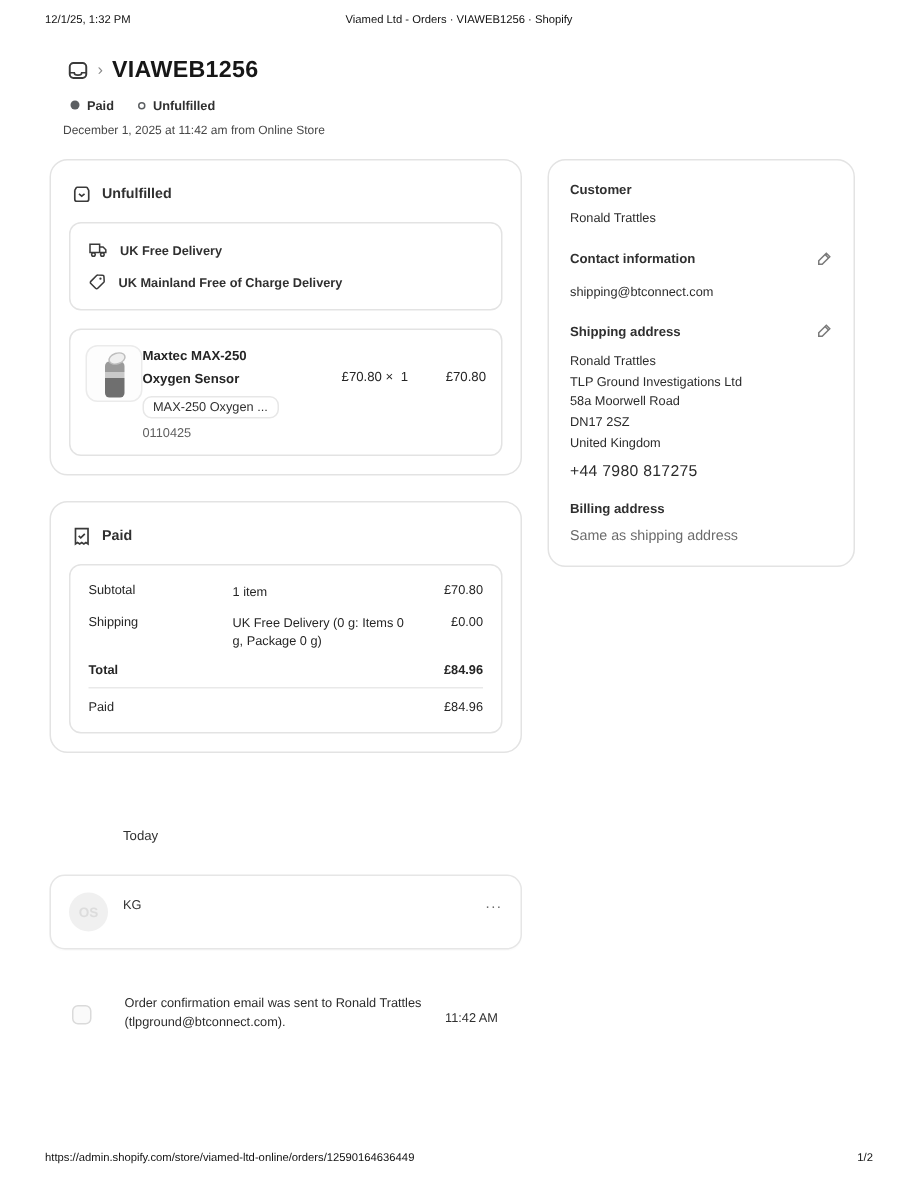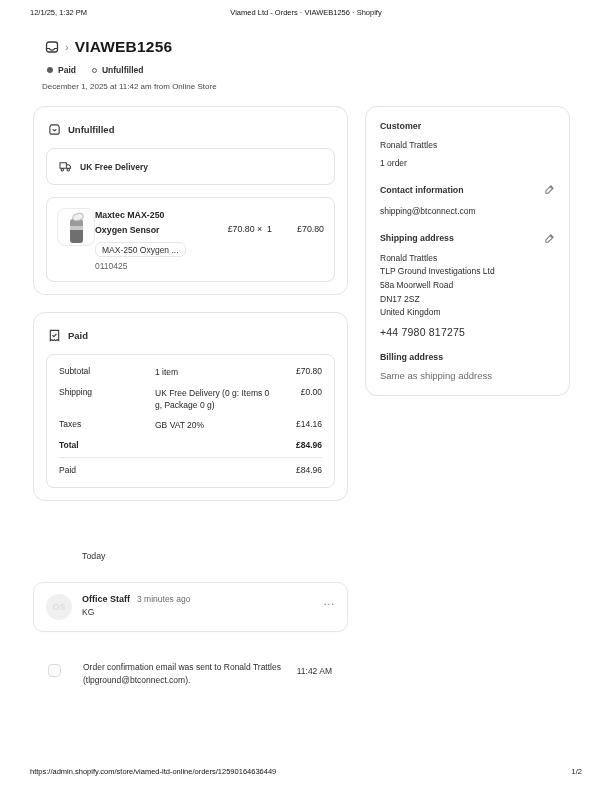--- a/index.html
+++ b/index.html
@@ -108,21 +108,21 @@
     color: #dcdcdc; font-size: 9px; font-weight: 700;
     display: flex; align-items: center; justify-content: center; flex: 0 0 26px;
   }
   .comment-body { flex: 1; }
   .comment-top { display: flex; align-items: baseline; gap: 7px; }
   .comment-author { font-size: 9px; font-weight: 700; color: #252525; }
   .comment-ago { font-size: 8.5px; color: #6b6b6b; }
   .comment-text { font-size: 8.5px; color: #303030; margin-top: 3px; }
   .dots-menu { color: #6b6b6b; font-size: 10px; letter-spacing: 1px; line-height: 1; padding-top: 3px; cursor: pointer; }
 
-  .event-row { display: flex; align-items: flex-start; margin-top: 29px; padding-left: 15px; }
+  .event-row { display: flex; align-items: center; margin-top: 29px; padding-left: 15px; }
   .event-icon {
     width: 13px; height: 13px; border: 1.6px solid #dadada; border-radius: 4px;
     background: #fafafa; flex: 0 0 13px; margin-top: 3px;
   }
   .event-text { font-size: 8.5px; color: #2b2b2b; line-height: 1.55; width: 212px; margin-left: 22px; }
   .event-time { font-size: 8.5px; color: #303030; margin-left: auto; padding-right: 16px; white-space: nowrap; margin-top: 5px; }
 
   svg { display: block; }
 </style>
 </head>
@@ -181,20 +181,29 @@
             <div class="delivery-row">
               <span class="icon-gray">
                 <svg width="13" height="11" viewBox="0 0 14 12" fill="none" stroke="#3a3a3a" stroke-width="1.1">
                   <path d="M1 2h7v6H1zM8 4h2.5L12.5 6v2H8z"></path>
                   <circle cx="3.5" cy="9.5" r="1.3"></circle>
                     <circle cx="10" cy="9.5" r="1.3"></circle>
                 </svg>
               </span>
               <span>UK Free Delivery</span>
             </div>
+            <div class="delivery-row">
+              <span class="icon-gray">
+                <svg width="12" height="12" viewBox="0 0 14 14" fill="none" stroke="#3a3a3a" stroke-width="1.2">
+                  <path d="M1.8 6.5 6.5 1.8a1.2 1.2 0 0 1 .9-.3l3.6.2a1 1 0 0 1 1 1l.2 3.6a1.2 1.2 0 0 1-.3.9l-4.7 4.7a1.2 1.2 0 0 1-1.7 0L1.8 8.2a1.2 1.2 0 0 1 0-1.7z"></path>
+                  <circle cx="9.3" cy="4.4" r=".9" fill="#3a3a3a" stroke="none"></circle>
+                </svg>
+              </span>
+              <span>UK Mainland Free of Charge Delivery</span>
+            </div>
           </div>
 
           <div class="inner-box line-item">
             <div class="thumb">
               <div class="cylinder"></div>
               <div class="cyl-cap"></div>
             </div>
             <div class="item-main">
               <div class="item-title">Maxtec MAX-250 Oxygen Sensor</div>
               <div><span class="variant-chip">MAX-250 Oxygen ...</span></div>
@@ -226,49 +235,40 @@
             <div class="pay-row">
               <span class="pay-label">Subtotal</span>
               <span class="pay-detail">1 item</span>
               <span class="pay-amount">£70.80</span>
             </div>
             <div class="pay-row">
               <span class="pay-label">Shipping</span>
               <span class="pay-detail">UK Free Delivery (0 g: Items 0 g, Package 0 g)</span>
               <span class="pay-amount">£0.00</span>
             </div>
-            <div class="pay-row">
-              <span class="pay-label">Taxes</span>
-              <span class="pay-detail">GB VAT 20%</span>
-              <span class="pay-amount">£14.16</span>
-            </div>
             <div class="pay-row bold">
               <span class="pay-label">Total</span>
               <span class="pay-detail"></span>
               <span class="pay-amount">£84.96</span>
             </div>
             <div class="pay-divider"></div>
             <div class="pay-row">
               <span class="pay-label">Paid</span>
               <span class="pay-detail"></span>
               <span class="pay-amount">£84.96</span>
             </div>
           </div>
         </div>
 
         <div class="timeline">
           <div class="day-label">Today</div>
 
           <div class="comment-card">
             <div class="avatar">OS</div>
             <div class="comment-body">
-              <div class="comment-top">
-                <span class="comment-author">Office Staff</span>
-                <span class="comment-ago">3 minutes ago</span>
-              </div>
               <div class="comment-text">KG</div>
             </div>
             <div class="dots-menu">...</div>
           </div>
 
           <div class="event-row">
             <div class="event-icon"></div>
             <div class="event-text">Order confirmation email was sent to Ronald Trattles (tlpground@btconnect.com).</div>
             <div class="event-time">11:42 AM</div>
           </div>
@@ -276,21 +276,20 @@
 
       </div>
 
       <div class="col-right">
         <div class="card cust-card">
 
           <div class="cust-heading">
             <span>Customer</span>
           </div>
           <div class="cust-text mt8">Ronald Trattles</div>
-          <div class="cust-text mt4">1 order</div>
 
           <div class="cust-heading mt14">
             <span>Contact information</span>
             <span class="pencil-btn">
               <svg width="11" height="11" viewBox="0 0 12 12" fill="none" stroke="#7a7a7a" stroke-width="1.1">
                 <path d="M7.5 2 10 4.5 4.5 10H2V7.5z"></path>
                   <path d="M6.6 2.9l2.5 2.5"></path>
               </svg>
             </span>
           </div>

